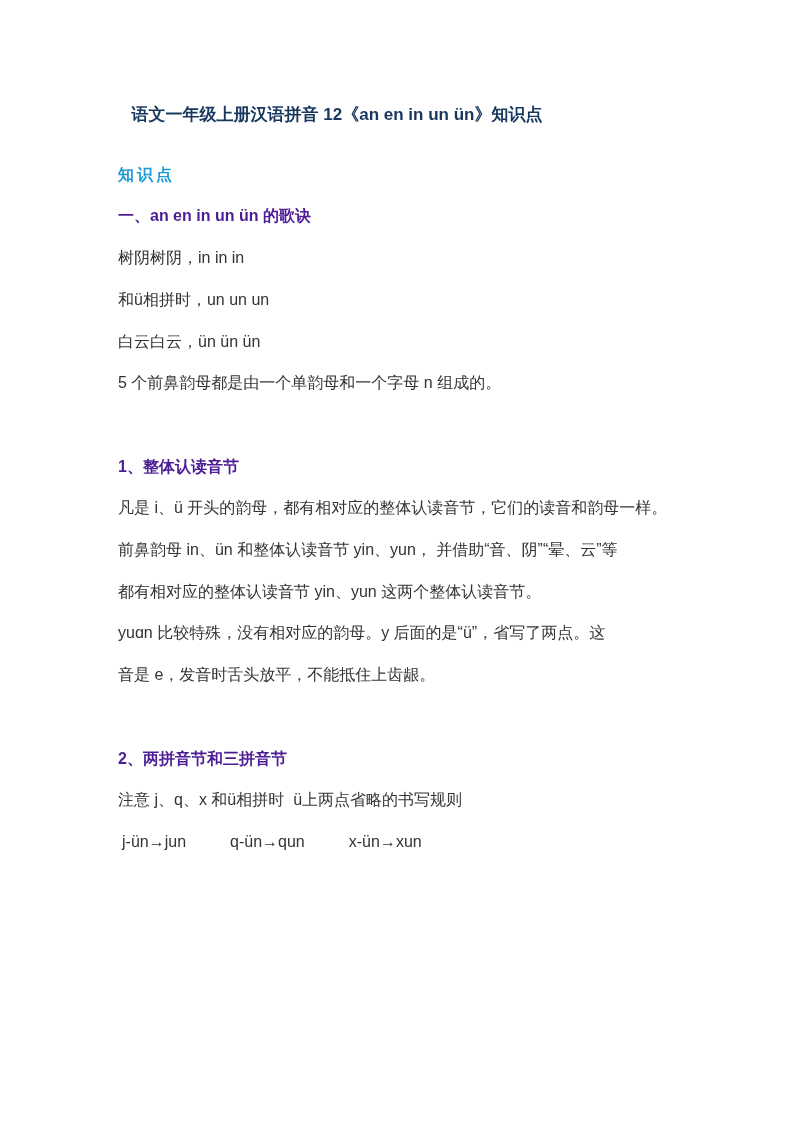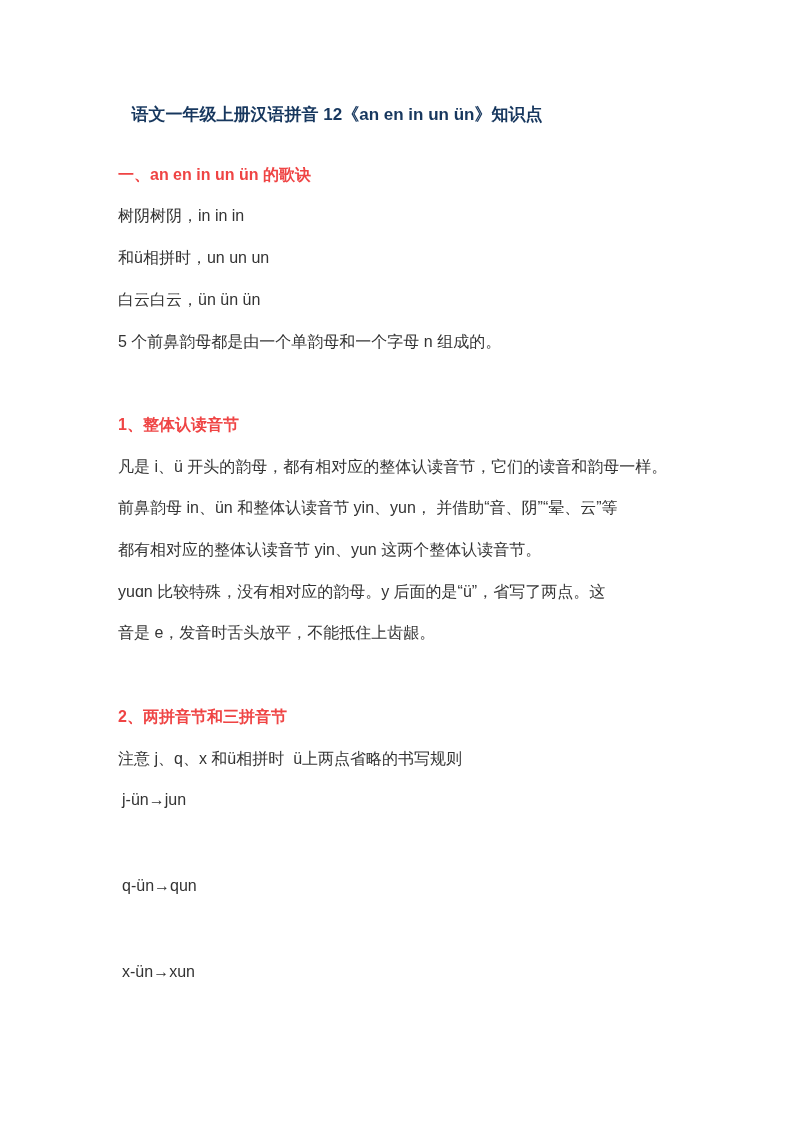--- a/index.html
+++ b/index.html
@@ -31,50 +31,50 @@
     font-size: 16px;
     font-weight: bold;
     color: #1e9bd3;
     letter-spacing: 3px;
     line-height: 41.7px;
     white-space: pre;
   }
   .heading {
     font-size: 16px;
     font-weight: bold;
-    color: #ef4444;
+    color: #4c1d95;
     line-height: 41.7px;
     white-space: pre;
   }
   .para {
     font-size: 16px;
     color: #333333;
     line-height: 41.7px;
     white-space: pre;
   }
   .spacer {
     height: 41.7px;
   }
   .conversions {
     display: flex;
     gap: 44px;
     padding-left: 4px;
-    flex-direction: column;
   }
   .conversions span {
     white-space: pre;
   }
 </style>
 </head>
 <body>
 
 <div class="page">
 
   <h1 class="title">语文一年级上册汉语拼音 12《an en in un ün》知识点</h1>
 
+  <div class="label-blue">知识点</div>
 
   <div class="heading">一、an en in un ün 的歌诀</div>
 
   <div class="para">树阴树阴，in in in</div>
   <div class="para">和ü相拼时，un un un</div>
   <div class="para">白云白云，ün ün ün</div>
   <div class="para">5 个前鼻韵母都是由一个单韵母和一个字母 n 组成的。</div>
 
   <div class="spacer"></div>
 

